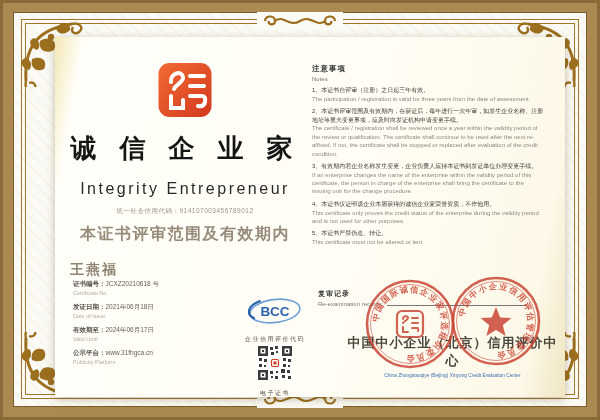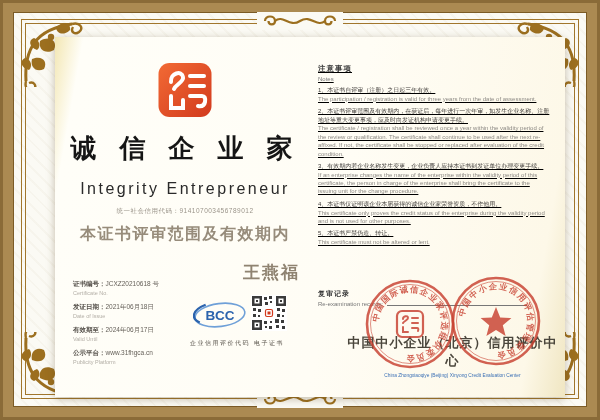--- a/index.html
+++ b/index.html
@@ -27,32 +27,32 @@
          background:linear-gradient(100deg,#f3e7b4 0%,#fffef8 5%,#fffdf5 55%,#fdf8e8 92%,#f0e6c2 100%);
          box-shadow:0 2px 8px rgba(90,70,30,.35);}
   
   .col-left{position:absolute;left:15px;top:0;width:230px;text-align:center;}
   .logo{position:relative;margin:24px auto 0;width:56px;height:58px;}
   .cert-title{margin-top:12px;font-family:"DejaVu Serif",serif;font-weight:bold;
               font-size:26px;letter-spacing:7px;color:#151515;white-space:nowrap;}
   .cert-title-en{margin-top:14px;font-size:16px;font-weight:normal;letter-spacing:2.5px;color:#2a2a2a;}
   .credit-code{margin-top:9px;font-size:6.5px;color:#9a948a;letter-spacing:.5px;}
   .company{margin-top:8px;font-size:16px;font-weight:bold;letter-spacing:1.5px;color:#978c7b;}
-  .holder{margin-top:16px;display:flex;justify-content:flex-end;gap:34px;
-          font-size:17px;font-weight:bold;letter-spacing:2px;color:#8f8371;}
+  .holder{margin-top:16px;display:flex;justify-content:space-between;gap:34px;
+          font-size:14px;font-weight:bold;letter-spacing:2px;color:#8f8371;}
   .info-block{position:absolute;left:18px;top:243px;width:120px;text-align:left;}
   .info-row{margin-bottom:7px;}
   .info-zh{font-size:6.5px;color:#66615a;white-space:nowrap;}
   .info-zh b{color:#55504a;}
   .info-en{font-size:5.5px;color:#b3aea6;margin-top:1px;}
-  .badges{position:absolute;left:135px;top:258px;width:170px;display:flex;gap:1px;align-items:flex-end;}
+  .badges{position:absolute;left:135px;top:258px;width:170px;display:flex;gap:1px;align-items:center;flex-direction:column;}
   .badge{text-align:center;}
   .badge-caption{margin-top:4px;font-size:6px;letter-spacing:1.5px;color:#5c574f;}
   
-  .col-right{position:absolute;left:263px;top:27px;width:232px;text-align:left;text-decoration:underline;}
+  .col-right{position:absolute;left:257px;top:27px;width:232px;text-align:left;}
   .notes-h-zh{font-size:7.5px;font-weight:bold;color:#3a3a3a;letter-spacing:1px;}
   .notes-h-en{font-size:6px;color:#777;margin-top:2px;}
   .note{margin-top:4px;}
   .note-zh{font-size:6px;color:#403d3a;line-height:1.45;}
   .note-en{font-size:6px;color:#8d8a85;line-height:1.4;}
   .review{position:absolute;left:263px;top:252px;width:240px;}
   .review-zh{font-size:7px;font-weight:bold;color:#3a3a3a;letter-spacing:1px;}
   .review-en{font-size:6px;color:#777;margin-top:2px;}
   .review-line{display:inline-block;width:140px;border-bottom:.8px solid #777;vertical-align:baseline;margin-left:4px;}
   .issuer{position:absolute;left:290px;top:297px;width:215px;text-align:center;}

